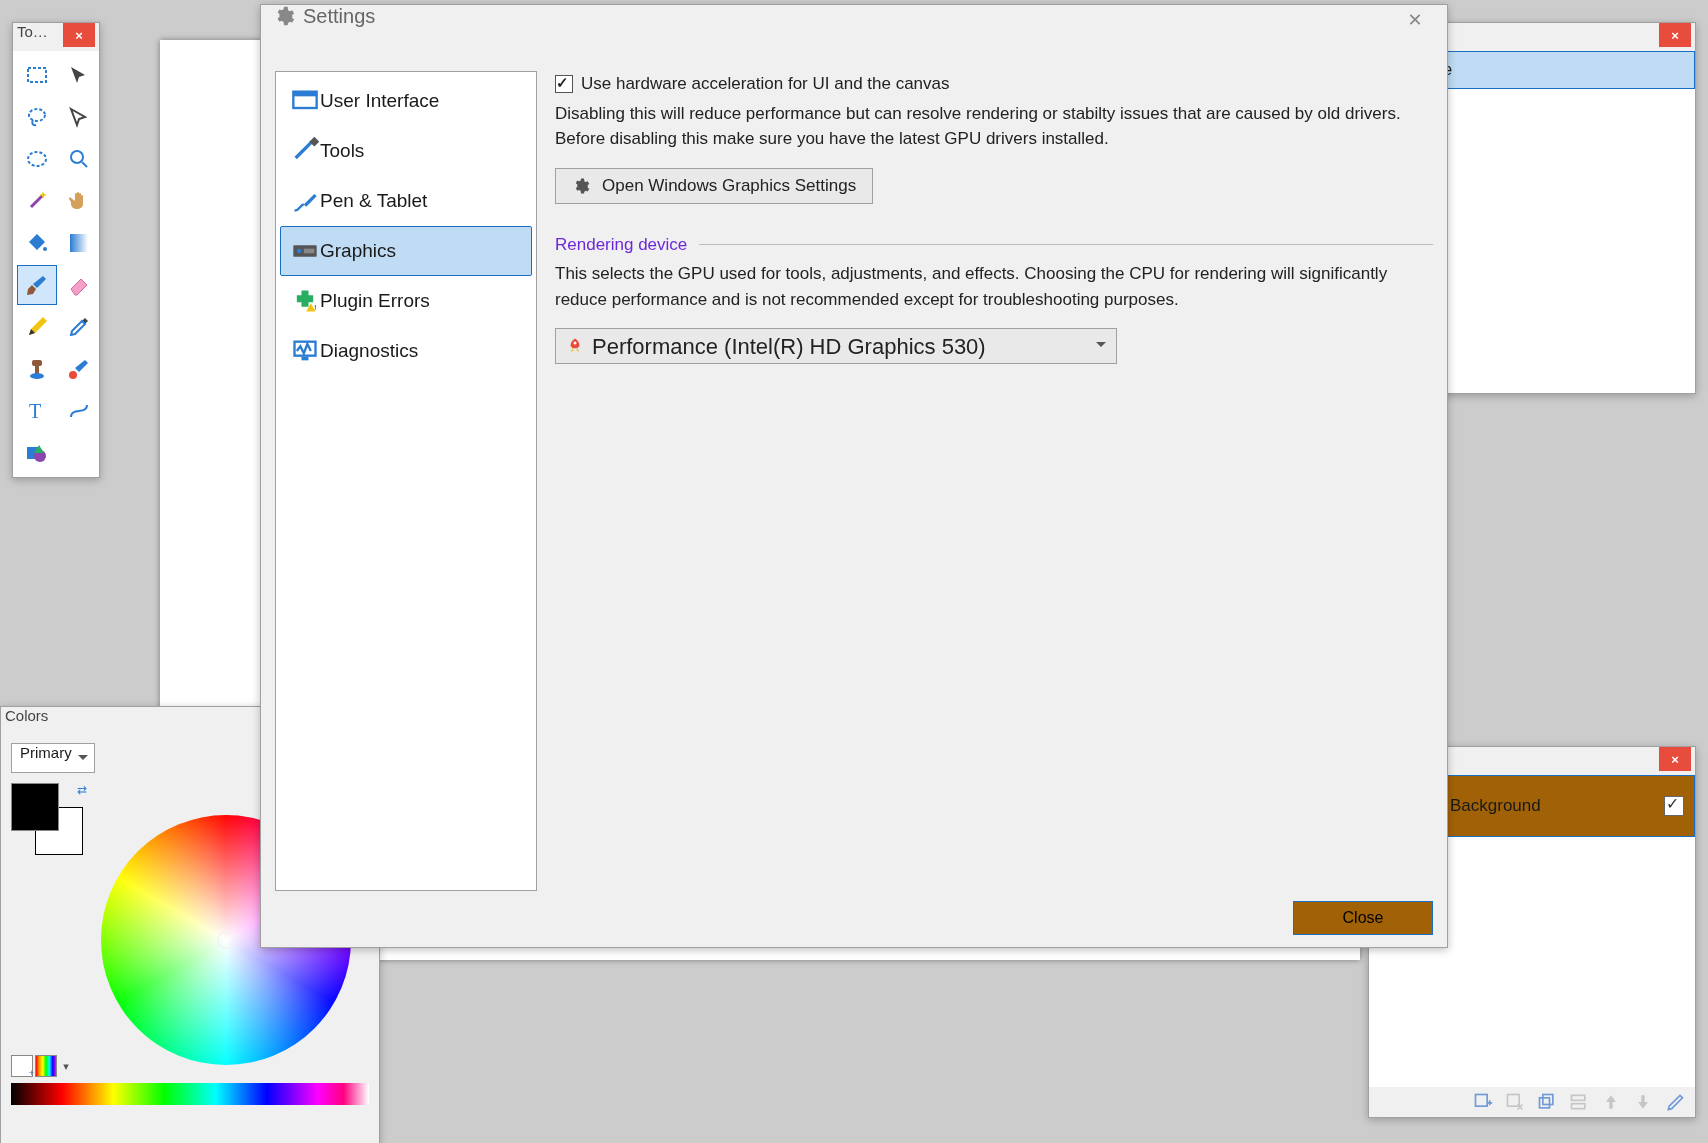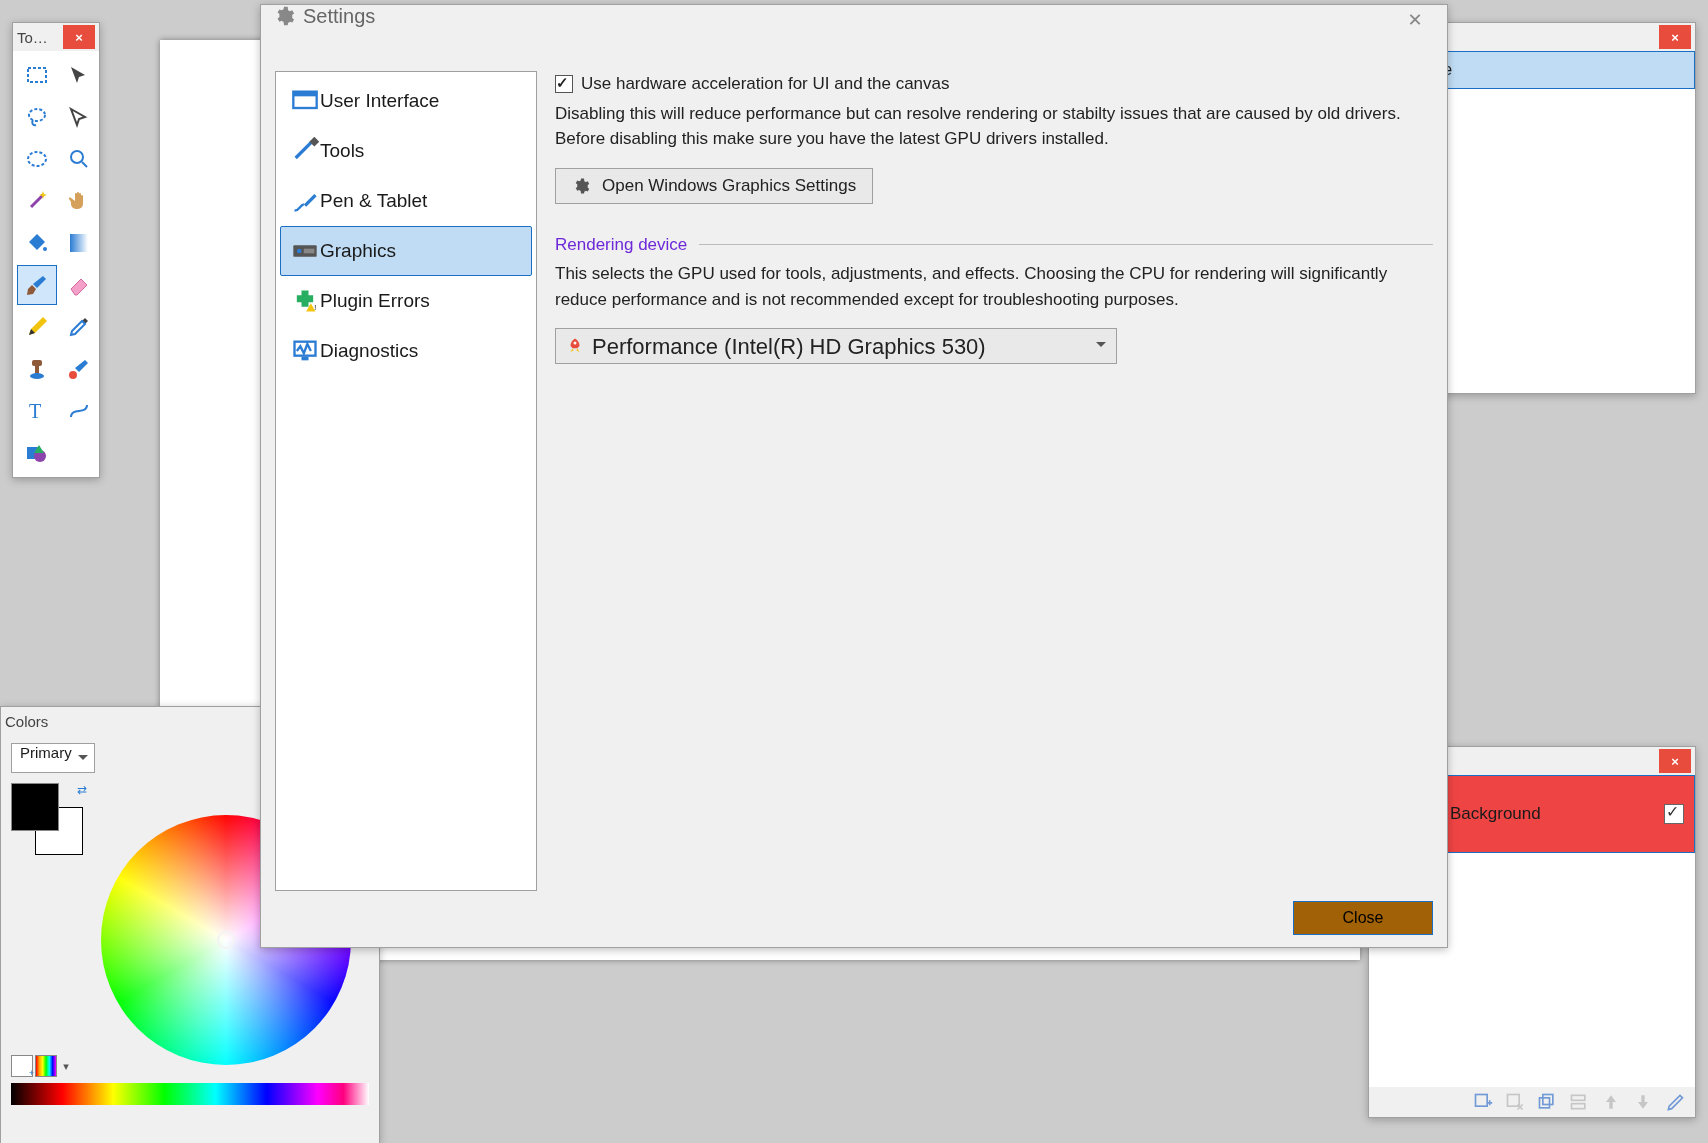--- a/index.html
+++ b/index.html
@@ -1,19 +1,19 @@
 <!DOCTYPE html>
 <html><head>
 <meta charset="utf-8">
 <style>
 html,body{margin:0;padding:0;width:1708px;height:1143px;font-family:"Segoe UI",Arial,sans-serif;font-size:16px;background:#cccccc;color:#1a1a1a;overflow:hidden}
 
 
 .panel{position:absolute;background:#f0f0f0;border:1px solid #a0a0a0;box-shadow:0 2px 8px rgba(0,0,0,.25)}
-.panel-titlebar{height:28px;display:flex;align-items:center;padding:0 4px;background:#f0f0f0}
+.panel-titlebar{height:28px;display:flex;align-items:flex-start;padding:0 4px;background:#f0f0f0}
 .panel-title{flex:1;font-size:15px;color:#444;overflow:hidden;white-space:nowrap;text-overflow:ellipsis}
 .panel-close{width:32px;height:24px;background:#e74c3c;color:#fff;display:flex;align-items:center;justify-content:center;font-size:13px;cursor:pointer;font-weight:bold}
 
 
 #tools{left:12px;top:22px;width:86px}
 .tools-grid{display:grid;grid-template-columns:1fr 1fr;gap:2px;padding:4px;background:#fff}
 .tool-cell{width:38px;height:38px;display:flex;align-items:center;justify-content:center;border:1px solid transparent;cursor:pointer;position:relative}
 .tool-cell.sel{border:1px solid #1a6fc5;background:#cfe6fb}
 .tool-cell svg{width:24px;height:24px}
 
@@ -22,21 +22,21 @@
 
 
 #history{right:12px;top:22px;width:326px;height:370px}
 .hist-body{background:#fff;height:calc(100% - 28px);overflow:hidden}
 .hist-item{height:36px;display:flex;align-items:center;padding:0 10px;background:#bfdcf4;border:1px solid #1a6fc5;font-size:16px;gap:10px}
 .new-image-icon{width:20px;height:20px;background:linear-gradient(#eee,#fff);border:1px solid #999}
 
 
 #layers{right:12px;top:746px;width:326px;height:370px}
 .layers-body{background:#fff;height:calc(100% - 58px);overflow:hidden}
-.layer-row{height:60px;display:flex;align-items:center;gap:14px;padding:8px 10px;background:#ef4444;border:1px solid #1a6fc5}
+.layer-row{height:60px;display:flex;align-items:center;gap:14px;padding:0 10px;background:#a16207;border:1px solid #1a6fc5}
 .layer-thumb{width:54px;height:42px;background:#fff;border:1px solid #999}
 .layer-name{flex:1;font-size:17px}
 .layer-check{width:18px;height:18px;border:1px solid #666;background:#fff;position:relative}
 .layer-check::after{content:"✓";position:absolute;left:1px;top:-3px;font-size:16px;color:#333}
 .layers-toolbar{height:30px;display:flex;align-items:center;gap:8px;padding:0 8px;background:#f0f0f0;justify-content:flex-end}
 .layers-toolbar .lbtn{width:24px;height:24px;display:flex;align-items:center;justify-content:center;opacity:.85;cursor:pointer}
 .layers-toolbar .lbtn svg{width:20px;height:20px}
 
 
 #colors{left:0;top:706px;width:378px;height:437px}

